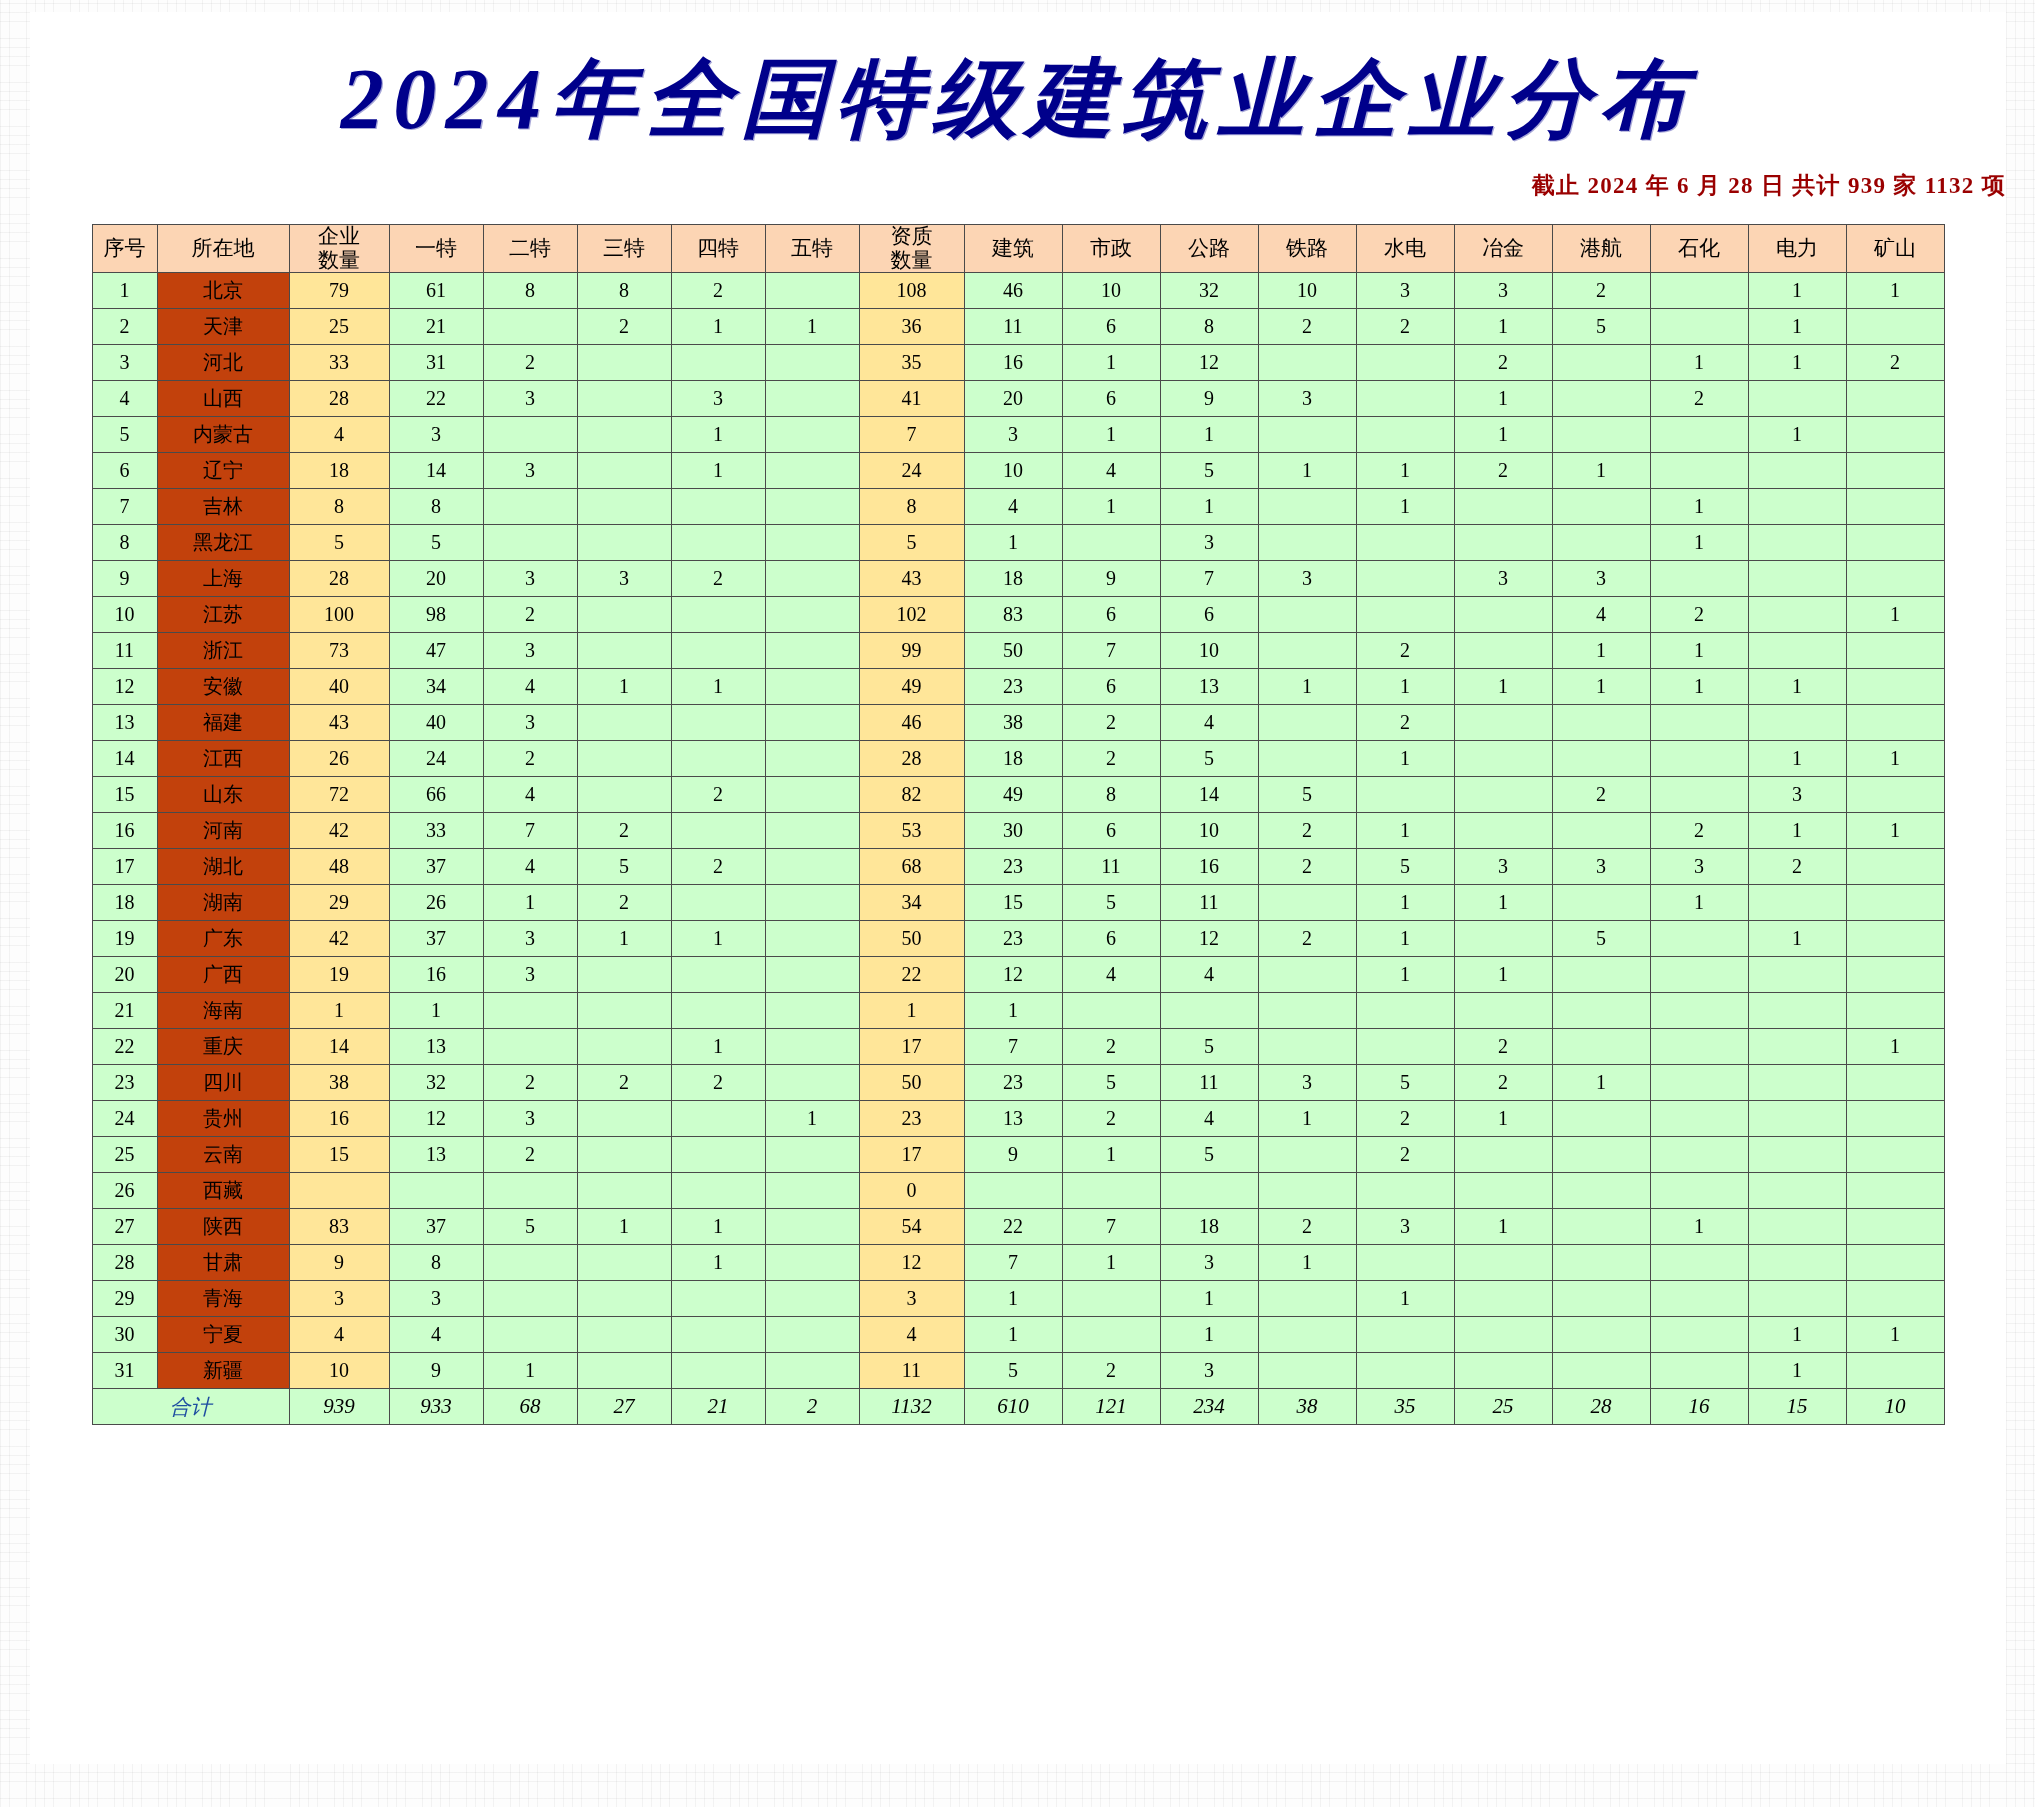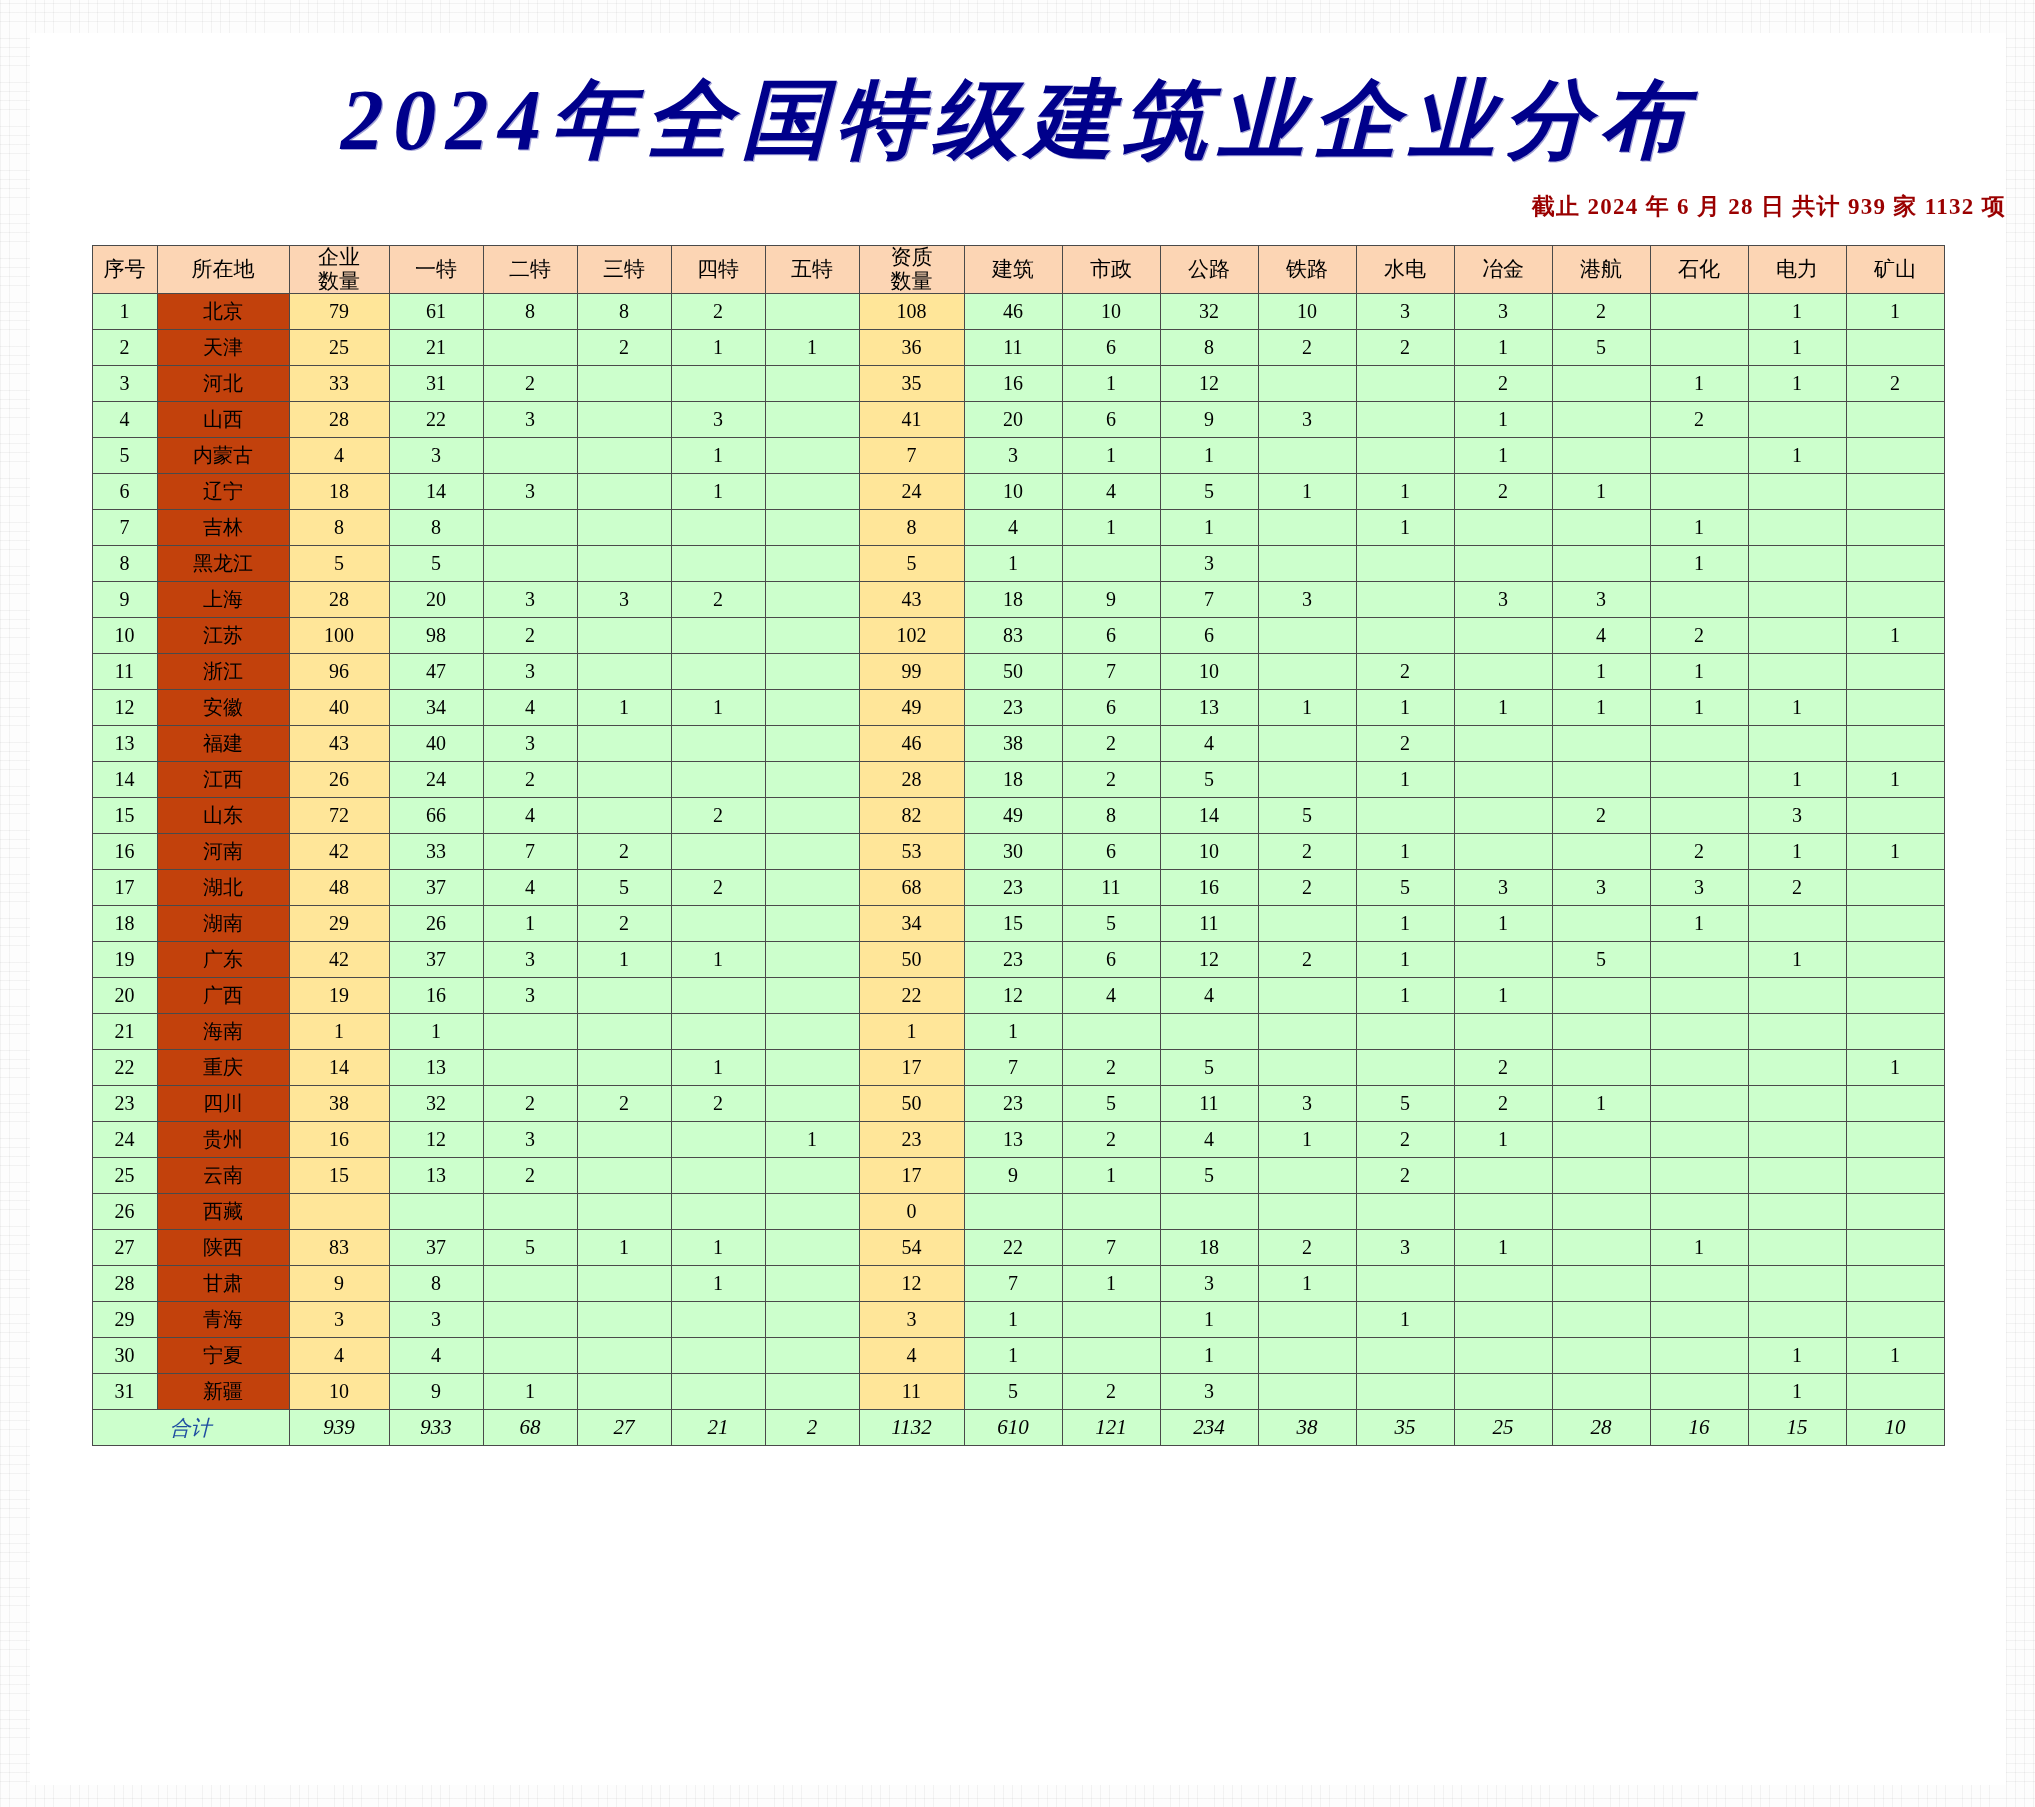--- a/index.html
+++ b/index.html
@@ -21,21 +21,21 @@
     background-color: #fdfdfd;
     background-image:
       repeating-linear-gradient(0deg, rgba(0,0,0,0.045) 0px, rgba(0,0,0,0.045) 0.7px, transparent 0.7px, transparent 8.8px),
       repeating-linear-gradient(90deg, rgba(0,0,0,0.045) 0px, rgba(0,0,0,0.045) 0.7px, transparent 0.7px, transparent 8.8px);
     padding: 0;
     box-sizing: border-box;
   }
   .inner {
     position: absolute;
     left: 30px;
-    top: 33px;
+    top: 12px;
     width: 1976px;
     height: 1752px;
     background: #ffffff;
   }
   .title {
     text-align: center;
     color: #00008B;
     font-family: "Liberation Serif", "DejaVu Serif", serif;
     font-size: 86px;
     font-weight: bold;
@@ -369,21 +369,21 @@
             <td></td>
             <td></td>
             <td>4</td>
             <td>2</td>
             <td></td>
             <td>1</td>
           </tr>
           <tr>
             <td class="idx">11</td>
             <td class="region">浙江</td>
-            <td class="hl">96</td>
+            <td class="hl">73</td>
             <td>47</td>
             <td>3</td>
             <td></td>
             <td></td>
             <td></td>
             <td class="hl">99</td>
             <td>50</td>
             <td>7</td>
             <td>10</td>
             <td></td>

